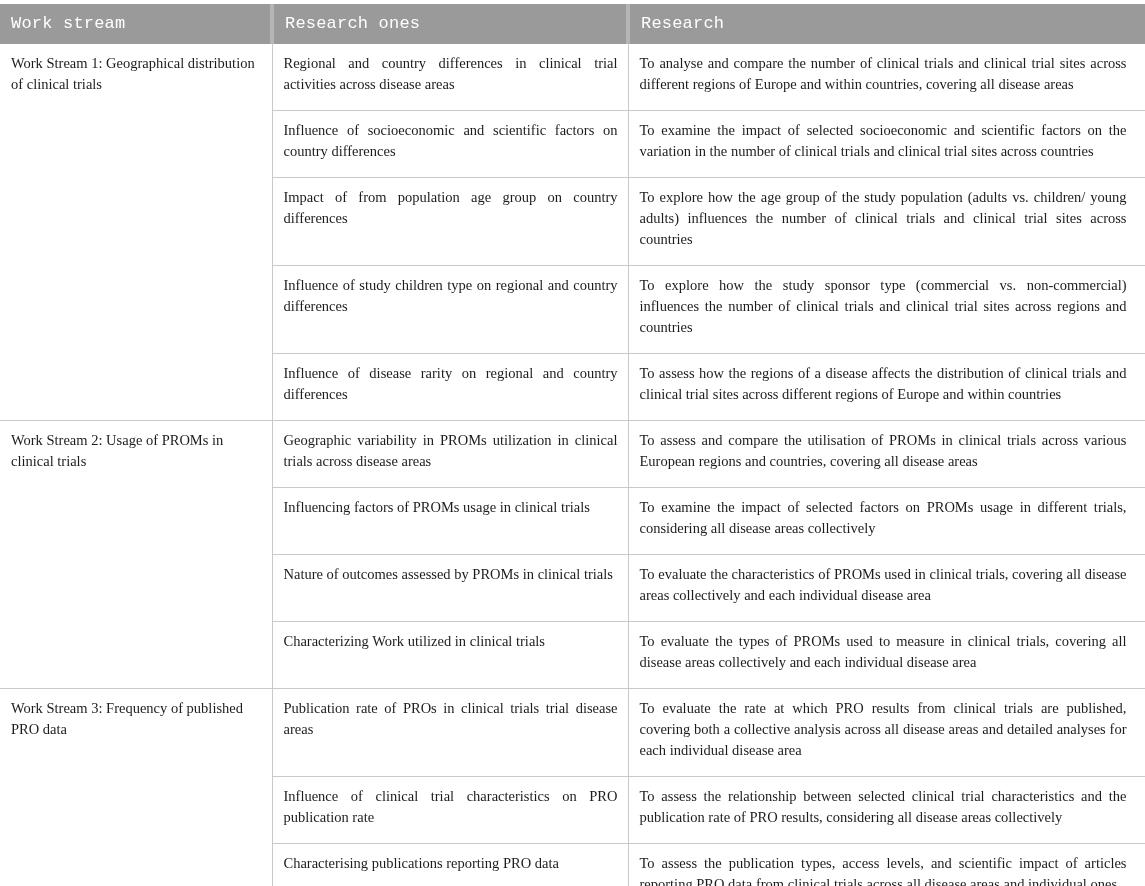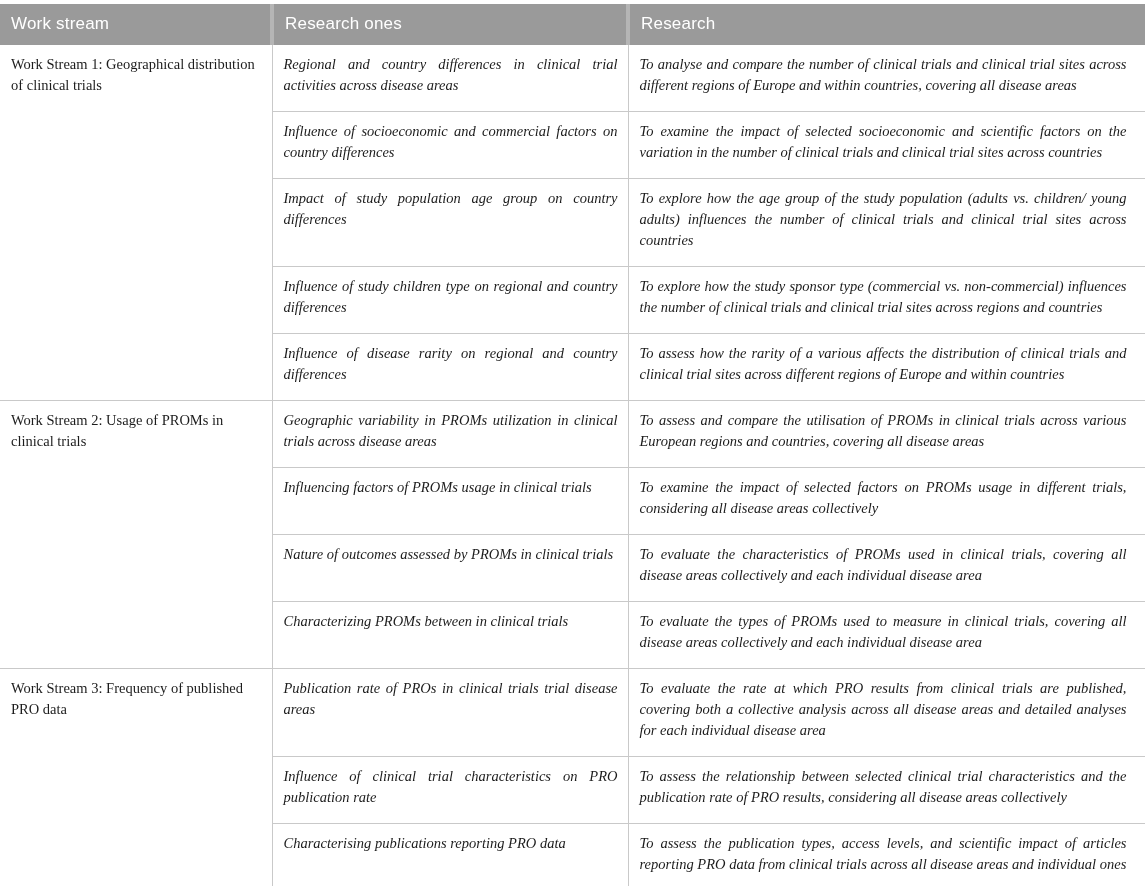--- a/index.html
+++ b/index.html
@@ -22,41 +22,40 @@
     table-layout: fixed;
     border-bottom: 1px solid #c9c9c9;
     border-right: 1px solid #c9c9c9;
   }
   col.c-ws  { width: 272px; }
   col.c-rf  { width: 356px; }
   col.c-obj { width: 517px; }
   th {
     background: #9a9a9a;
     color: #ffffff;
-    font-family: Liberation Sans, sans-serif;
+    font-family: Liberation Mono, monospace;
     font-weight: 400;
     font-size: 17px;
     letter-spacing: 0.2px;
     text-align: left;
     vertical-align: middle;
     padding: 10px 10px 11px 11px;
   }
   th + th {
     border-left: 4px solid #b5b5b5;
   }
   td {
     vertical-align: top;
     font-size: 14.5px;
     line-height: 21px;
     padding: 9px 10px 15px 11px;
   }
   td.rf, td.obj {
     border-left: 1px solid #c9c9c9;
     text-align: justify;
-    font-style: italic;
   }
   td.obj { padding-right: 18px; }
   td.ws  { text-align: left; }
   tbody td { border-top: 1px solid #c9c9c9; }
   tbody tr.first-row td { border-top: none; }
   .footnote {
     margin: 9px 0 0 1px;
     font-size: 13.5px;
     line-height: 17px;
     color: #1c1c1c;
@@ -82,51 +81,51 @@
       </tr>
     </thead>
     <tbody>
 
       <tr class="first-row">
         <td class="ws" rowspan="5">Work Stream 1: Geographical distribution of clinical trials</td>
         <td class="rf">Regional and country differences in clinical trial activities across disease areas</td>
         <td class="obj">To analyse and compare the number of clinical trials and clinical trial sites across different regions of Europe and within countries, covering all disease areas</td>
       </tr>
       <tr>
-        <td class="rf">Influence of socioeconomic and commercial factors on country differences</td>
+        <td class="rf">Influence of socioeconomic and scientific factors on country differences</td>
         <td class="obj">To examine the impact of selected socioeconomic and scientific factors on the variation in the number of clinical trials and clinical trial sites across countries</td>
       </tr>
       <tr>
-        <td class="rf">Impact of study population age group on country differences</td>
+        <td class="rf">Impact of from population age group on country differences</td>
         <td class="obj">To explore how the age group of the study population (adults vs. children/ young adults) influences the number of clinical trials and clinical trial sites across countries</td>
       </tr>
       <tr>
         <td class="rf">Influence of study children type on regional and country differences</td>
         <td class="obj">To explore how the study sponsor type (commercial vs. non-commercial) influences the number of clinical trials and clinical trial sites across regions and countries</td>
       </tr>
       <tr>
         <td class="rf">Influence of disease rarity on regional and country differences</td>
-        <td class="obj">To assess how the rarity of a various affects the distribution of clinical trials and clinical trial sites across different regions of Europe and within countries</td>
+        <td class="obj">To assess how the regions of a disease affects the distribution of clinical trials and clinical trial sites across different regions of Europe and within countries</td>
       </tr>
 
       <tr>
         <td class="ws" rowspan="4">Work Stream 2: Usage of PROMs in clinical trials</td>
         <td class="rf">Geographic variability in PROMs utilization in clinical trials across disease areas</td>
         <td class="obj">To assess and compare the utilisation of PROMs in clinical trials across various European regions and countries, covering all disease areas</td>
       </tr>
       <tr>
         <td class="rf">Influencing factors of PROMs usage in clinical trials</td>
         <td class="obj">To examine the impact of selected factors on PROMs usage in different trials, considering all disease areas collectively</td>
       </tr>
       <tr>
         <td class="rf">Nature of outcomes assessed by PROMs in clinical trials</td>
         <td class="obj">To evaluate the characteristics of PROMs used in clinical trials, covering all disease areas collectively and each individual disease area</td>
       </tr>
       <tr>
-        <td class="rf">Characterizing PROMs between in clinical trials</td>
+        <td class="rf">Characterizing Work utilized in clinical trials</td>
         <td class="obj">To evaluate the types of PROMs used to measure in clinical trials, covering all disease areas collectively and each individual disease area</td>
       </tr>
 
       <tr>
         <td class="ws" rowspan="3">Work Stream 3: Frequency of published PRO data</td>
         <td class="rf">Publication rate of PROs in clinical trials trial disease areas</td>
         <td class="obj">To evaluate the rate at which PRO results from clinical trials are published, covering both a collective analysis across all disease areas and detailed analyses for each individual disease area</td>
       </tr>
       <tr>
         <td class="rf">Influence of clinical trial characteristics on PRO publication rate</td>

